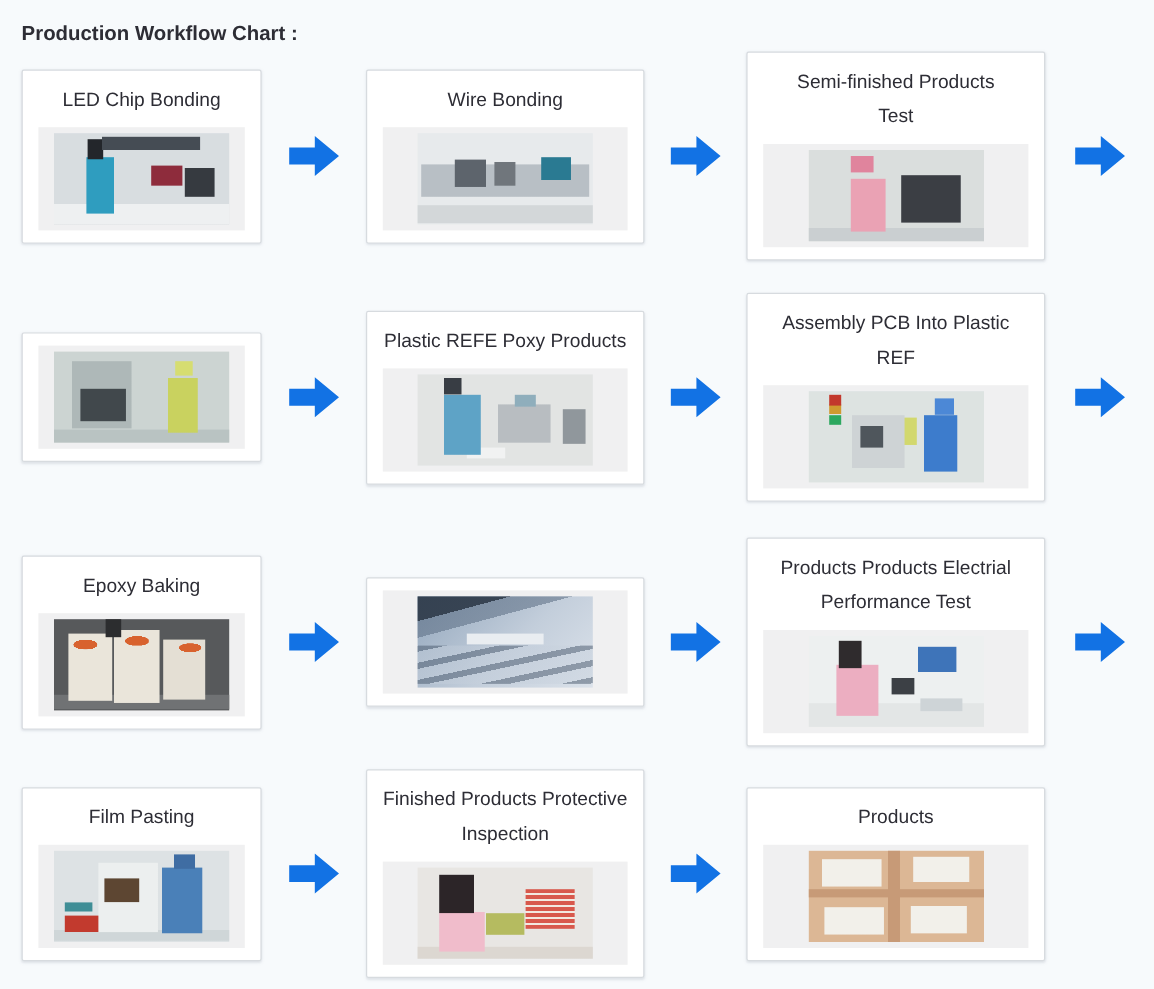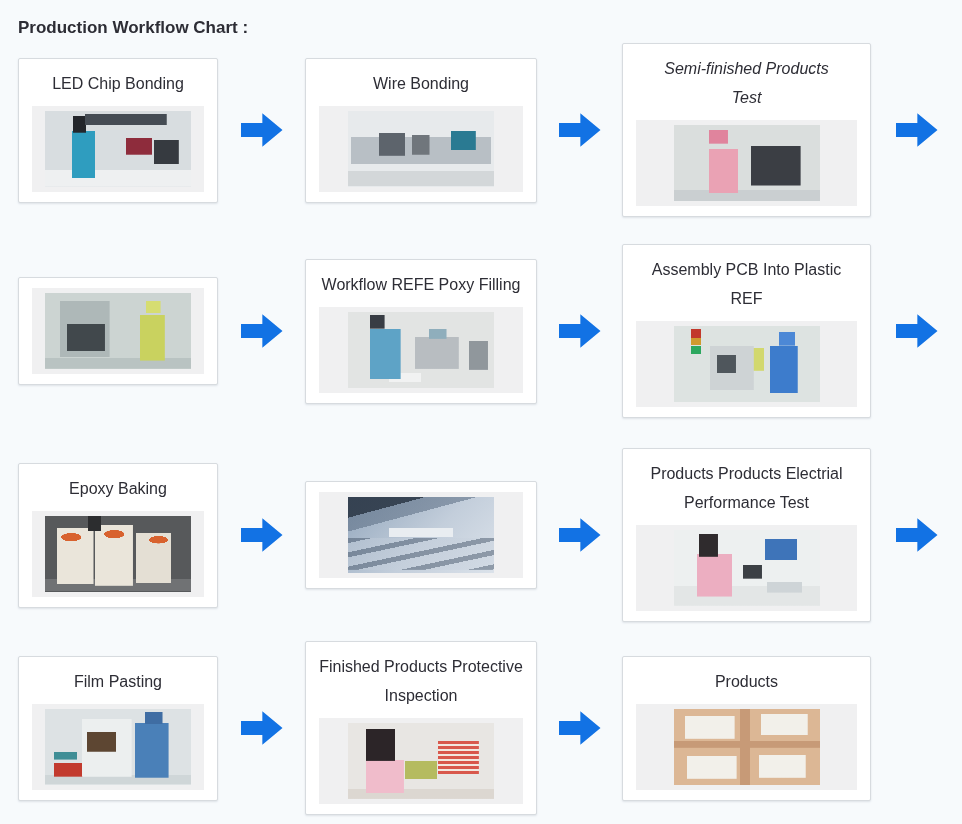--- a/index.html
+++ b/index.html
@@ -34,21 +34,21 @@
     width: 100%;
   }
   .card-title {
     font-size: 16px;
     line-height: 29px;
     font-weight: 400;
     color: var(--title_text, #2d2d35);
     margin: 0 auto 8px;
     max-width: calc(100% - 16px);
   }
-  .step-3 .card-title { max-width: 185px; font-style: italic; }
+  .step-3 .card-title { max-width: 185px; }
   .step-4 .card-title { max-width: 150px; }
   .step-6 .card-title { max-width: 215px; }
   .photo-frame {
     width: calc(100% - 26px);
     height: 86px;
     margin: 0 auto;
     background: var(--photo_strip, #f0f0f1);
     display:flex; align-items:center; justify-content:center;
   }
   .photo { width:146px; height:76px; background-color:#d8dde0; }
@@ -192,21 +192,21 @@
 
   <div class="card step-4">
     <div class="photo-frame">
       <div class="photo" data-photo="plastic-ref-protective-tape-pasting"></div>
     </div>
   </div>
   <div class="arrow-cell">
       <div class="arrow"></div>
     </div>
   <div class="card step-5">
-    <div class="card-title">Workflow REFE Poxy Filling</div>
+    <div class="card-title">Plastic REFE Poxy Products</div>
     <div class="photo-frame">
       <div class="photo" data-photo="plastic-refe-poxy-filling"></div>
     </div>
   </div>
   <div class="arrow-cell">
       <div class="arrow"></div>
     </div>
   <div class="card step-6">
     <div class="card-title">Assembly PCB Into Plastic REF</div>
     <div class="photo-frame">

